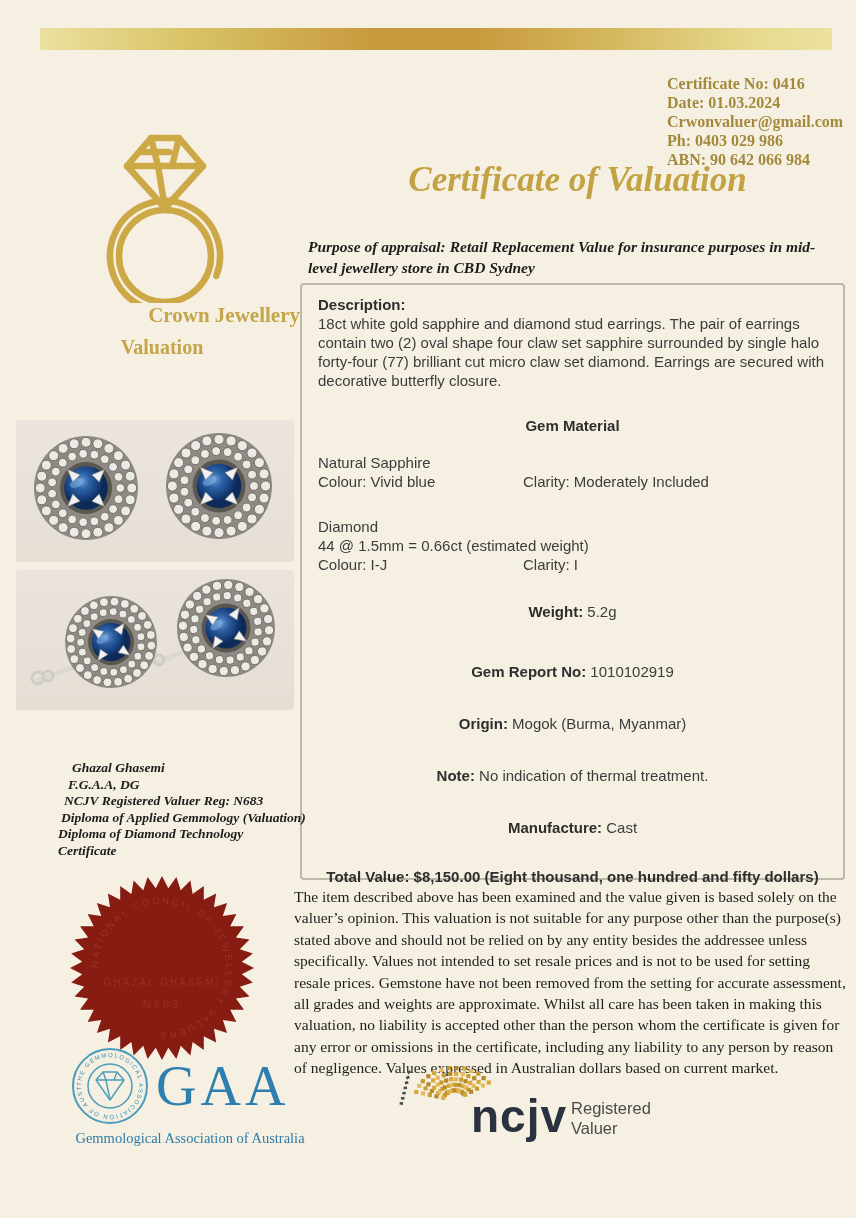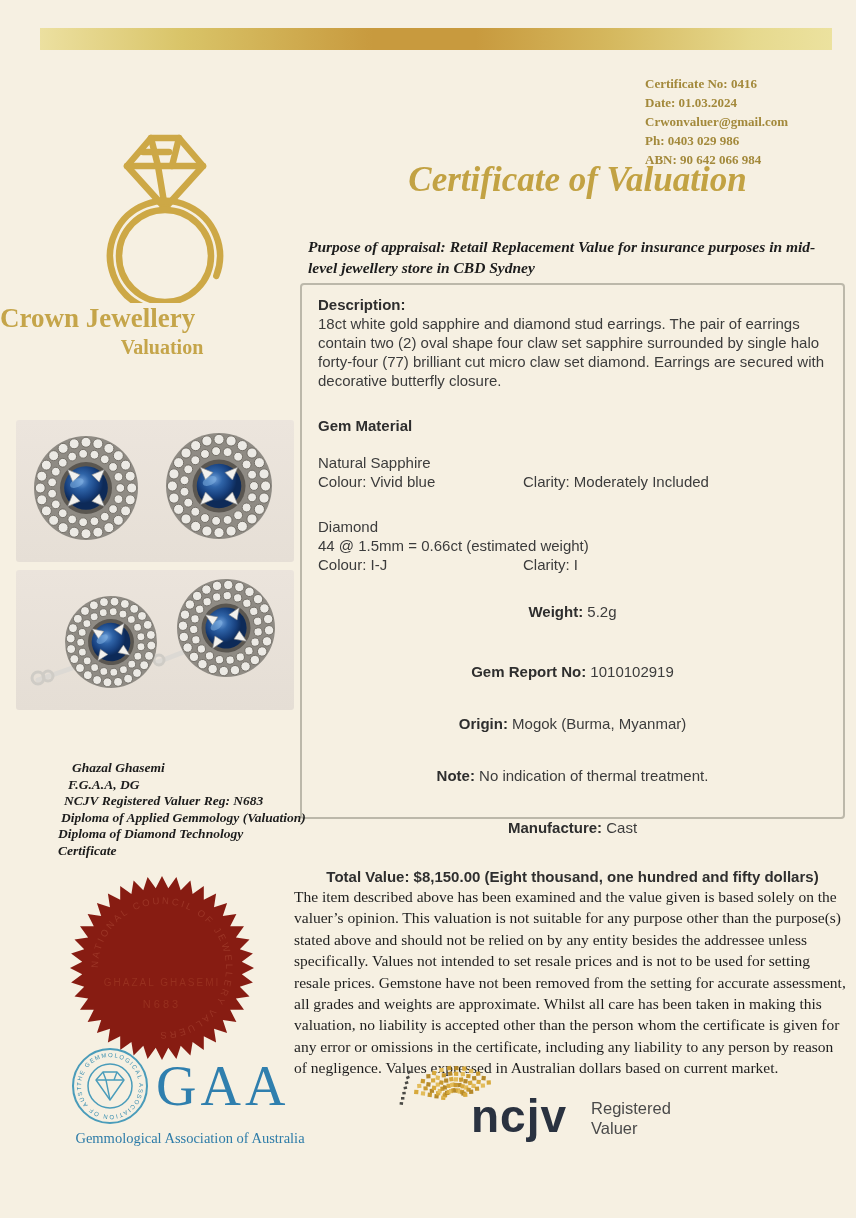--- a/index.html
+++ b/index.html
@@ -2,43 +2,43 @@
 <html><head>
 <meta charset="utf-8">
 <style>
   html,body{margin:0;padding:0;background:#d9d4c6;}
   .page{position:relative;width:856px;height:1218px;background:#f6f0e2;overflow:hidden;
         font-family:"Liberation Sans",sans-serif;color:#3a3a3a;}
   
   .gold-bar{position:absolute;left:40px;top:28px;width:792px;height:22px;
     background:linear-gradient(90deg,#ece0a0 0%,#d9c468 18%,#c89a3e 42%,#c89a3e 55%,#d5b85e 72%,#e6d98e 90%,#ece29f 100%);}
   
-  .cert-info{position:absolute;left:645px;top:74px;width:170px;
-    font-family:"Liberation Serif",serif;font-weight:bold;font-size:13px;line-height:19px;color:#a3893b;}
+  .cert-info{position:absolute;left:667px;top:74px;width:170px;
+    font-family:"Liberation Serif",serif;font-weight:bold;font-size:16px;line-height:19px;color:#a3893b;}
   
   .title{position:absolute;left:305px;top:160px;width:545px;text-align:center;
     font-family:"Liberation Serif",serif;font-style:italic;font-weight:bold;
     font-size:35px;color:#c2a243;}
   .purpose{position:absolute;left:308px;top:236px;width:535px;
     font-family:"Liberation Serif",serif;font-style:italic;font-weight:bold;
     font-size:15.5px;line-height:21px;color:#1d1d1d;}
   
-  .box{position:absolute;left:300px;top:283px;width:545px;height:536px;
+  .box{position:absolute;left:300px;top:283px;width:545px;height:597px;
     border:2px solid #bcb8aa;border-radius:4px;box-sizing:border-box;
     padding:10px 16px;font-size:15px;line-height:19px;color:#3c3c3c;}
   .b{font-weight:bold;color:#2e2e2e;}
   .row2{display:flex;}
   .row2 .cell1{width:205px;}
-  .mt-sec{margin-top:22px;}
+  .mt-sec{margin-top:22px;text-align:center;}
   .mt-sm{margin-top:26px;}
   .field{margin-top:33px;text-align:center;}
   
   .brand-logo{position:absolute;left:65px;top:98px;}
-  .brand-name{position:absolute;left:0px;top:303px;width:300px;text-align:left;
-    font-family:"Liberation Serif",serif;font-weight:bold;font-size:27px;color:#c5a54a;}
+  .brand-name{position:absolute;left:0px;top:303px;width:300px;text-align:right;
+    font-family:"Liberation Serif",serif;font-weight:bold;font-size:21px;color:#c5a54a;}
   .brand-sub{position:absolute;left:0px;top:336px;width:324px;text-align:center;
     font-family:"Liberation Serif",serif;font-weight:bold;font-size:20px;color:#c5a54a;}
   .photo{position:absolute;border-radius:3px;}
   .photo1{left:16px;top:420px;width:278px;height:142px;background:linear-gradient(180deg,#ece5dd,#e6dfd6);}
   .photo2{left:16px;top:570px;width:278px;height:140px;background:linear-gradient(180deg,#ebe4dc,#e5ded5);}
   .valuer{position:absolute;left:58px;top:760px;width:250px;
     font-family:"Liberation Serif",serif;font-style:italic;font-weight:bold;
     font-size:13.5px;line-height:16.5px;color:#1c1c1c;}
   .valuer div:nth-child(1){padding-left:14px;}
   .valuer div:nth-child(2){padding-left:10px;}
@@ -53,21 +53,21 @@
   .gaa-row{display:flex;align-items:center;}
   .gaa-acronym{font-family:"Liberation Serif",serif;font-size:56px;line-height:56px;
     color:#2f7fae;letter-spacing:4px;margin-left:6px;}
   .gaa-caption{margin-top:4px;text-align:center;width:240px;
     font-family:"Liberation Serif",serif;font-size:14.5px;color:#2e7ca8;}
   .ncjv{position:absolute;left:395px;top:1048px;width:230px;height:110px;}
   .ncjv-arc{position:absolute;left:-4px;top:-2px;}
   .ncjv-row{position:absolute;left:28px;top:48px;display:flex;align-items:flex-start;}
   .ncjv-name{font-family:"Liberation Sans",sans-serif;font-weight:bold;
     font-size:46px;line-height:40px;color:#2a3240;letter-spacing:1px;margin-left:48px;}
-  .ncjv-tag{margin-left:24px;margin-top:2px;font-size:16.5px;line-height:20px;color:#4a4a4a;}
+  .ncjv-tag{margin-left:4px;margin-top:2px;font-size:16.5px;line-height:20px;color:#4a4a4a;}
 </style>
 </head>
 <body>
 
 <div class="page">
 
   <div class="gold-bar"></div>
 
   <div class="cert-info">
     <div>Certificate No: 0416</div>

